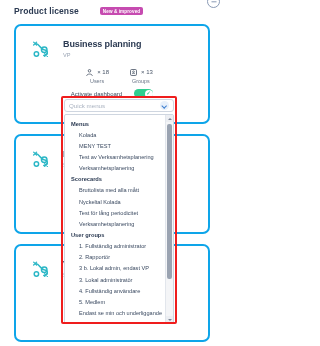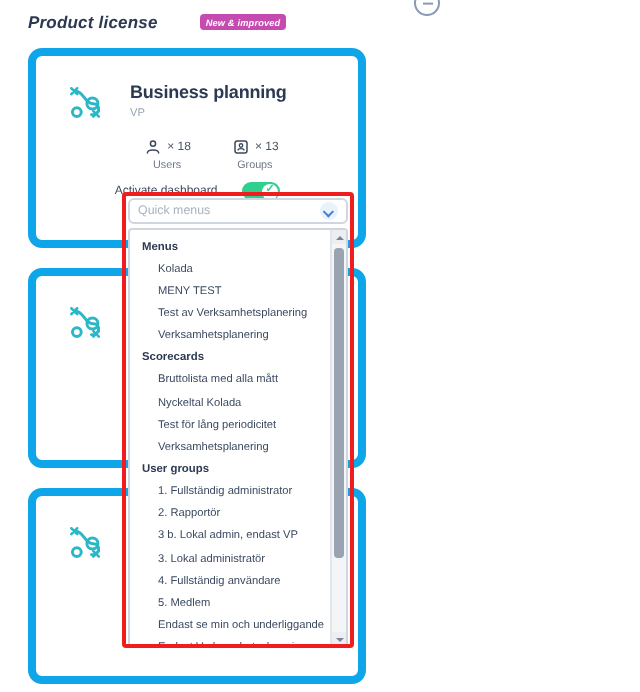--- a/index.html
+++ b/index.html
@@ -38,21 +38,20 @@
   }
 
   
   .page-head {
     position: absolute;
     left: 14px;
     top: 6px;
     display: flex;
     align-items: center;
     gap: 21px;
-    font-style: italic;
   }
   .page-title {
     font-size: 8.5px;
     font-weight: bold;
     color: #2b3a52;
     letter-spacing: 0.1px;
     white-space: nowrap;
   }
   .badge {
     font-size: 4.6px;
@@ -62,23 +61,23 @@
     border-radius: 2px;
     padding: 1.5px 3px 1.5px 3px;
     white-space: nowrap;
     letter-spacing: 0.1px;
   }
 
   
   .card {
     position: absolute;
     left: 14px;
-    width: 169px;
-    background: #ffffff;
-    border: 4px solid #0ea5e9;
+    width: 196px;
+    background: #ffffff;
+    border: 2px solid #0ea5e9;
     border-radius: 7px;
     box-sizing: border-box;
   }
   .card-1 { top: 24px; height: 100px; }
   .card-2 { top: 134px; height: 100px; }
   .card-3 { top: 244px; height: 98px; }
 
   .card-head {
     display: flex;
     align-items: flex-start;

